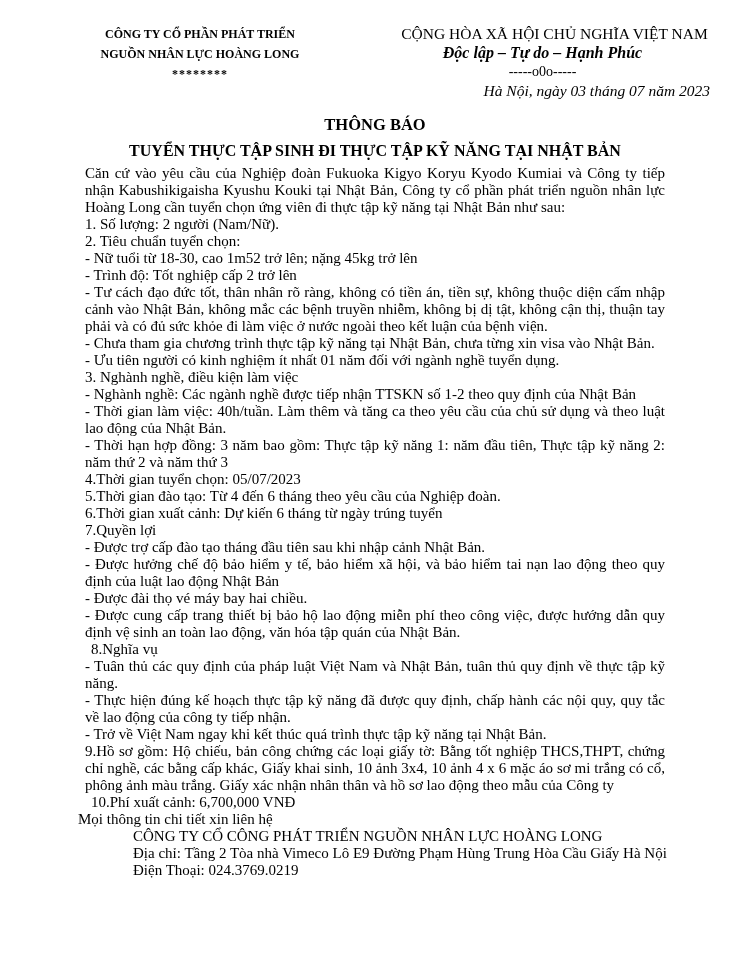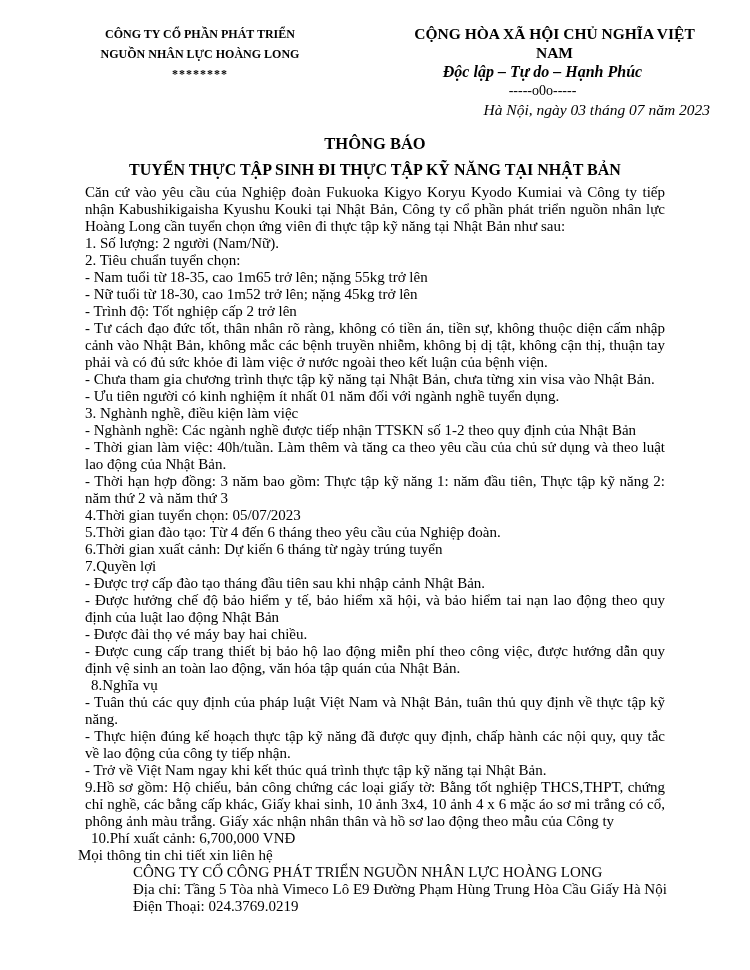--- a/index.html
+++ b/index.html
@@ -12,21 +12,21 @@
     font-family:"Liberation Serif","DejaVu Serif",serif;
     font-size:15px;line-height:17px;
     padding:24px 40px 0 40px;
     overflow:hidden;
   }
   
   .header{display:flex;justify-content:space-between;align-items:flex-start;}
   .header-left{width:320px;text-align:center;font-weight:bold;font-size:12px;line-height:20px;}
   .header-left .stars{font-weight:bold;letter-spacing:1px;}
   .header-right{width:335px;text-align:center;font-size:15.5px;line-height:19px;}
-  .header-right .nat1{font-weight:bold;margin-left:24px;}
+  .header-right .nat1{font-weight:normal;margin-left:24px;}
   .header-right .nat2{font-weight:bold;font-style:italic;font-size:16px;}
   .header-right .nat3{font-size:14px;}
   .header-right .date{font-style:italic;text-align:right;white-space:nowrap;}
   
   .doc-title{text-align:center;font-weight:bold;font-size:16.5px;line-height:18px;margin-top:16px;}
   .doc-subtitle{text-align:center;font-weight:bold;font-size:16px;line-height:18px;margin-top:8px;}
   
   .doc-body{margin:5px 45px 0 45px;}
   .para{margin:0;text-align:justify;}
   .para.indent-sm{padding-left:6px;}
@@ -54,21 +54,20 @@
     </div>
   </div>
 
   <div class="doc-title">THÔNG BÁO</div>
   <div class="doc-subtitle">TUYỂN THỰC TẬP SINH ĐI THỰC TẬP KỸ NĂNG TẠI NHẬT BẢN</div>
 
   <div class="doc-body">
       <p class="para">Căn cứ vào yêu cầu của Nghiệp đoàn Fukuoka Kigyo Koryu Kyodo Kumiai và Công ty tiếp nhận Kabushikigaisha Kyushu Kouki tại Nhật Bản, Công ty cổ phần phát triển nguồn nhân lực Hoàng Long cần tuyển chọn ứng viên đi thực tập kỹ năng tại Nhật Bản như sau:</p>
       <p class="para">1. Số lượng: 2 người (Nam/Nữ).</p>
       <p class="para">2. Tiêu chuẩn tuyển chọn:</p>
-      <p class="para">- Nam tuổi từ 18-35, cao 1m65 trở lên; nặng 55kg trở lên</p>
       <p class="para">- Nữ tuổi từ 18-30, cao 1m52 trở lên; nặng 45kg trở lên</p>
       <p class="para">- Trình độ: Tốt nghiệp cấp 2 trở lên</p>
       <p class="para">- Tư cách đạo đức tốt, thân nhân rõ ràng, không có tiền án, tiền sự, không thuộc diện cấm nhập cảnh vào Nhật Bản, không mắc các bệnh truyền nhiễm, không bị dị tật, không cận thị, thuận tay phải và có đủ sức khỏe đi làm việc ở nước ngoài theo kết luận của bệnh viện.</p>
       <p class="para">- Chưa tham gia chương trình thực tập kỹ năng tại Nhật Bản, chưa từng xin visa vào Nhật Bản.</p>
       <p class="para">- Ưu tiên người có kinh nghiệm  ít nhất 01 năm đối với ngành nghề tuyển dụng.</p>
       <p class="para">3. Nghành nghề, điều kiện làm việc</p>
       <p class="para">- Nghành nghề: Các ngành nghề được tiếp nhận TTSKN số 1-2 theo quy định của Nhật Bản</p>
       <p class="para">- Thời gian làm việc: 40h/tuần. Làm thêm và tăng ca theo yêu cầu của chủ sử dụng và theo luật lao động của Nhật Bản.</p>
       <p class="para">- Thời hạn hợp đồng: 3 năm bao gồm: Thực tập kỹ năng 1: năm đầu tiên, Thực tập kỹ năng 2: năm thứ 2 và năm thứ 3</p>
       <p class="para">4.Thời gian tuyển chọn: 05/07/2023</p>
@@ -83,17 +82,17 @@
       <p class="para">- Tuân thủ các quy định của pháp luật Việt Nam và Nhật Bản, tuân thủ quy định về thực tập kỹ năng.</p>
       <p class="para">- Thực hiện đúng kế hoạch thực tập kỹ năng đã được quy định, chấp hành các nội quy, quy tắc về lao động của công ty tiếp nhận.</p>
       <p class="para">- Trở về Việt Nam ngay khi kết thúc quá trình thực tập kỹ năng tại Nhật Bản.</p>
       <p class="para">9.Hồ sơ gồm: Hộ chiếu, bản công chứng các loại giấy tờ: Bằng tốt nghiệp THCS,THPT, chứng chỉ nghề, các bằng cấp khác, Giấy khai sinh, 10 ảnh 3x4, 10 ảnh 4 x 6 mặc áo sơ mi trắng có cổ, phông ảnh màu trắng. Giấy xác nhận nhân thân và hồ sơ lao động theo mẫu của Công ty</p>
       <p class="para indent-sm">10.Phí xuất cảnh: 6,700,000 VNĐ</p>
       <p class="para outdent">Mọi thông tin chi tiết xin liên hệ</p>
     </div>
 
   <div class="footer">
     <p>CÔNG TY CỔ CÔNG PHÁT TRIỂN NGUỒN NHÂN LỰC HOÀNG LONG</p>
-    <p>Địa chỉ: Tầng 5 Tòa nhà Vimeco Lô E9 Đường Phạm Hùng Trung Hòa Cầu Giấy Hà Nội</p>
+    <p>Địa chỉ: Tầng 2 Tòa nhà Vimeco Lô E9 Đường Phạm Hùng Trung Hòa Cầu Giấy Hà Nội</p>
     <p>Điện Thoại: 024.3769.0219</p>
   </div>
 
 </div>
 
 </body></html>

